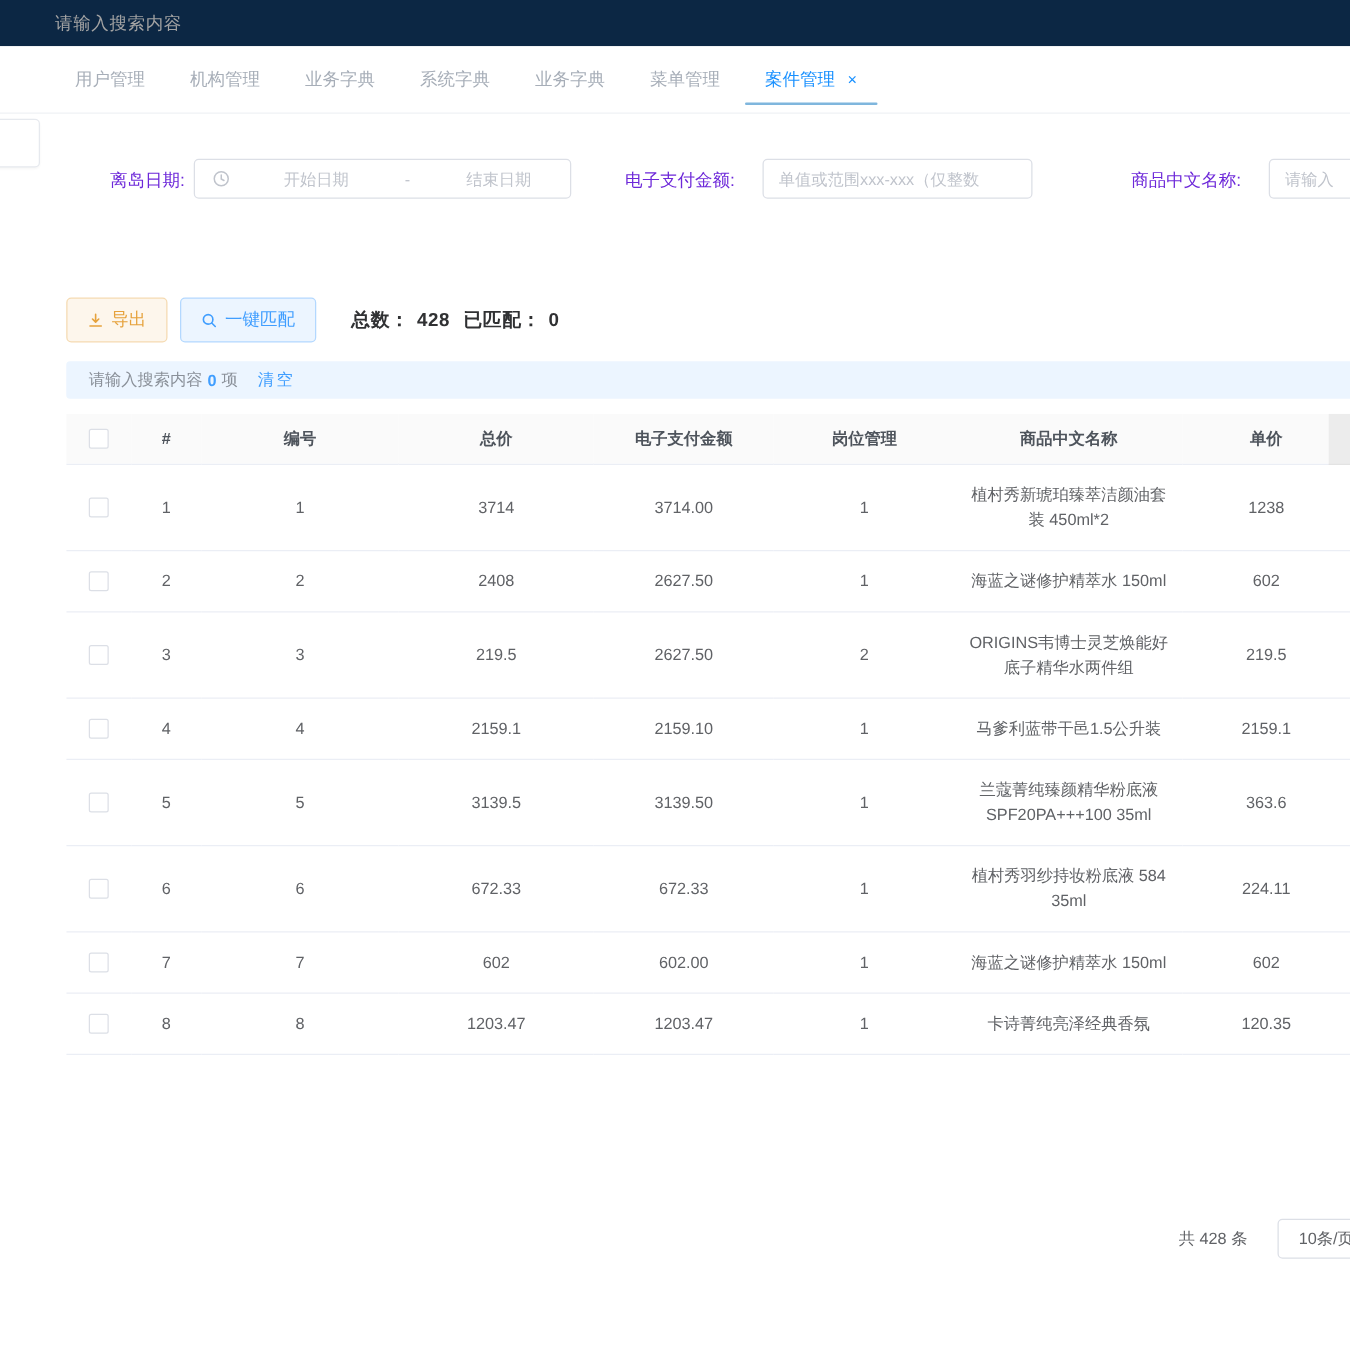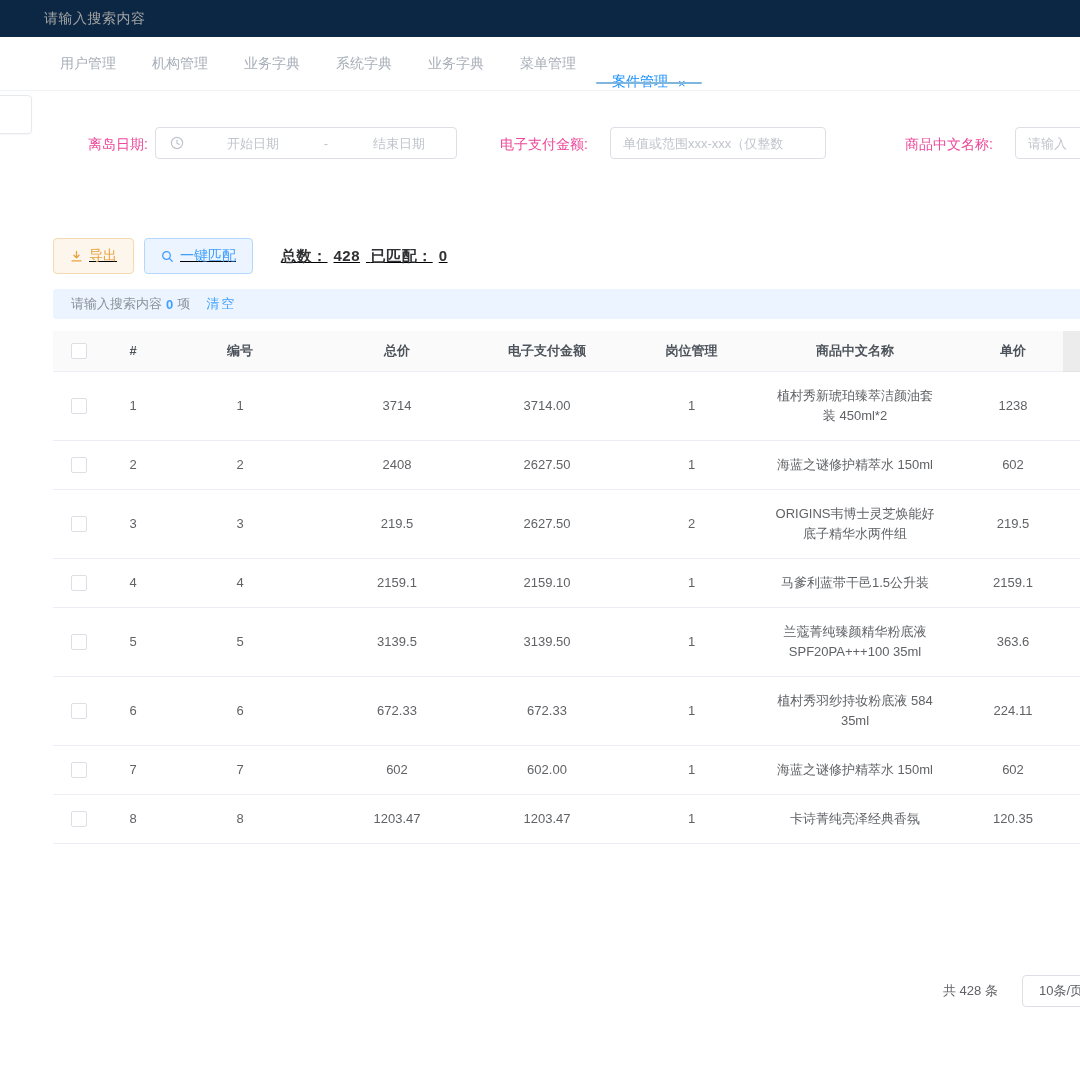--- a/index.html
+++ b/index.html
@@ -11,47 +11,47 @@
   
   .navbar{position:absolute;top:0;left:0;width:100%;height:37px;background:#0c2744;}
   .nav-search{position:absolute;left:10px;top:0;height:37px;line-height:37px;
     color:#a3a3a3;font-size:14px;letter-spacing:.5px;margin-left:34px;}
   
   .tabbar{position:absolute;top:37px;left:0;width:100%;height:54px;background:#fff;
     border-bottom:1px solid #f0f2f5;display:flex;align-items:center;padding-left:60px;
     box-sizing:border-box;gap:36px;}
   .tab{position:relative;font-size:14px;color:#a7aeb8;cursor:pointer;height:54px;
     display:flex;align-items:center;white-space:nowrap;}
-  .tab.active{color:#1890ff;align-items:flex-end;}
+  .tab.active{color:#1890ff;}
   .tab.active::after{content:"";position:absolute;left:-16px;right:-16px;bottom:7px;
     height:2px;background:#7fb6dd;border-radius:1px;}
   .tab .close{margin-left:10px;font-size:13px;color:#1890ff;}
   
   .corner-box{position:absolute;left:-18px;top:95px;width:48px;height:37px;background:#fff;
     border:1px solid #e6e9ee;border-radius:4px;box-shadow:0 1px 2px rgba(0,0,0,.04);}
   
   .filters{position:absolute;top:127px;left:0;width:100%;height:36px;}
-  .f-label{position:absolute;top:0;height:34px;line-height:34px;font-size:14px;color:#ec4899;text-align:right;}
+  .f-label{position:absolute;top:0;height:34px;line-height:34px;font-size:14px;color:#6d28d9;text-align:right;}
   .lab-date{left:88px;}
   .lab-amount{left:500px;}
   .lab-product{left:905px;}
   .input-box{position:absolute;top:0;height:32px;border:1px solid #dcdfe6;border-radius:4px;
     background:#fff;box-sizing:border-box;display:flex;align-items:center;gap:12px;}
   .date-range{left:155px;width:302px;}
   .date-range .clock{margin-left:14px;display:flex;align-items:center;color:#c0c4cc;}
   .dr-part{flex:1;text-align:center;font-size:13px;color:#c0c4cc;border:none;outline:none;
     background:transparent;width:40%;font-family:inherit;}
   .dr-sep{color:#c0c4cc;font-size:13px;padding:0 2px;}
   .amount-input{left:610px;width:216px;}
   .product-input{left:1015px;width:120px;}
   .plain-input{border:none;outline:none;background:transparent;font-size:13px;color:#606266;
     width:100%;padding:0 12px;font-family:inherit;}
   .plain-input::placeholder,.dr-part::placeholder{color:#c0c4cc;}
   
-  .toolbar{position:absolute;top:238px;left:53px;display:flex;align-items:center;text-decoration:underline;}
+  .toolbar{position:absolute;top:238px;left:53px;display:flex;align-items:center;}
   .btn{height:36px;border-radius:4px;font-size:14px;display:inline-flex;align-items:center;
     padding:0 16px;cursor:pointer;box-sizing:border-box;gap:6px;}
   .btn-export{background:#fdf6ec;border:1px solid #f5dab1;color:#e6a23c;}
   .btn-match{background:#ecf5ff;border:1px solid #b3d8ff;color:#409eff;margin-left:10px;}
   .counts{margin-left:28px;font-size:15px;color:#303133;font-weight:700;letter-spacing:.5px;}
   .counts span{margin-right:6px;}
   
   .sel-bar{position:absolute;top:289px;left:53px;width:1037px;height:30px;background:#ecf5ff;
     border-radius:3px;display:flex;align-items:center;font-size:13px;color:#8a9099;
     padding-left:18px;box-sizing:border-box;}

